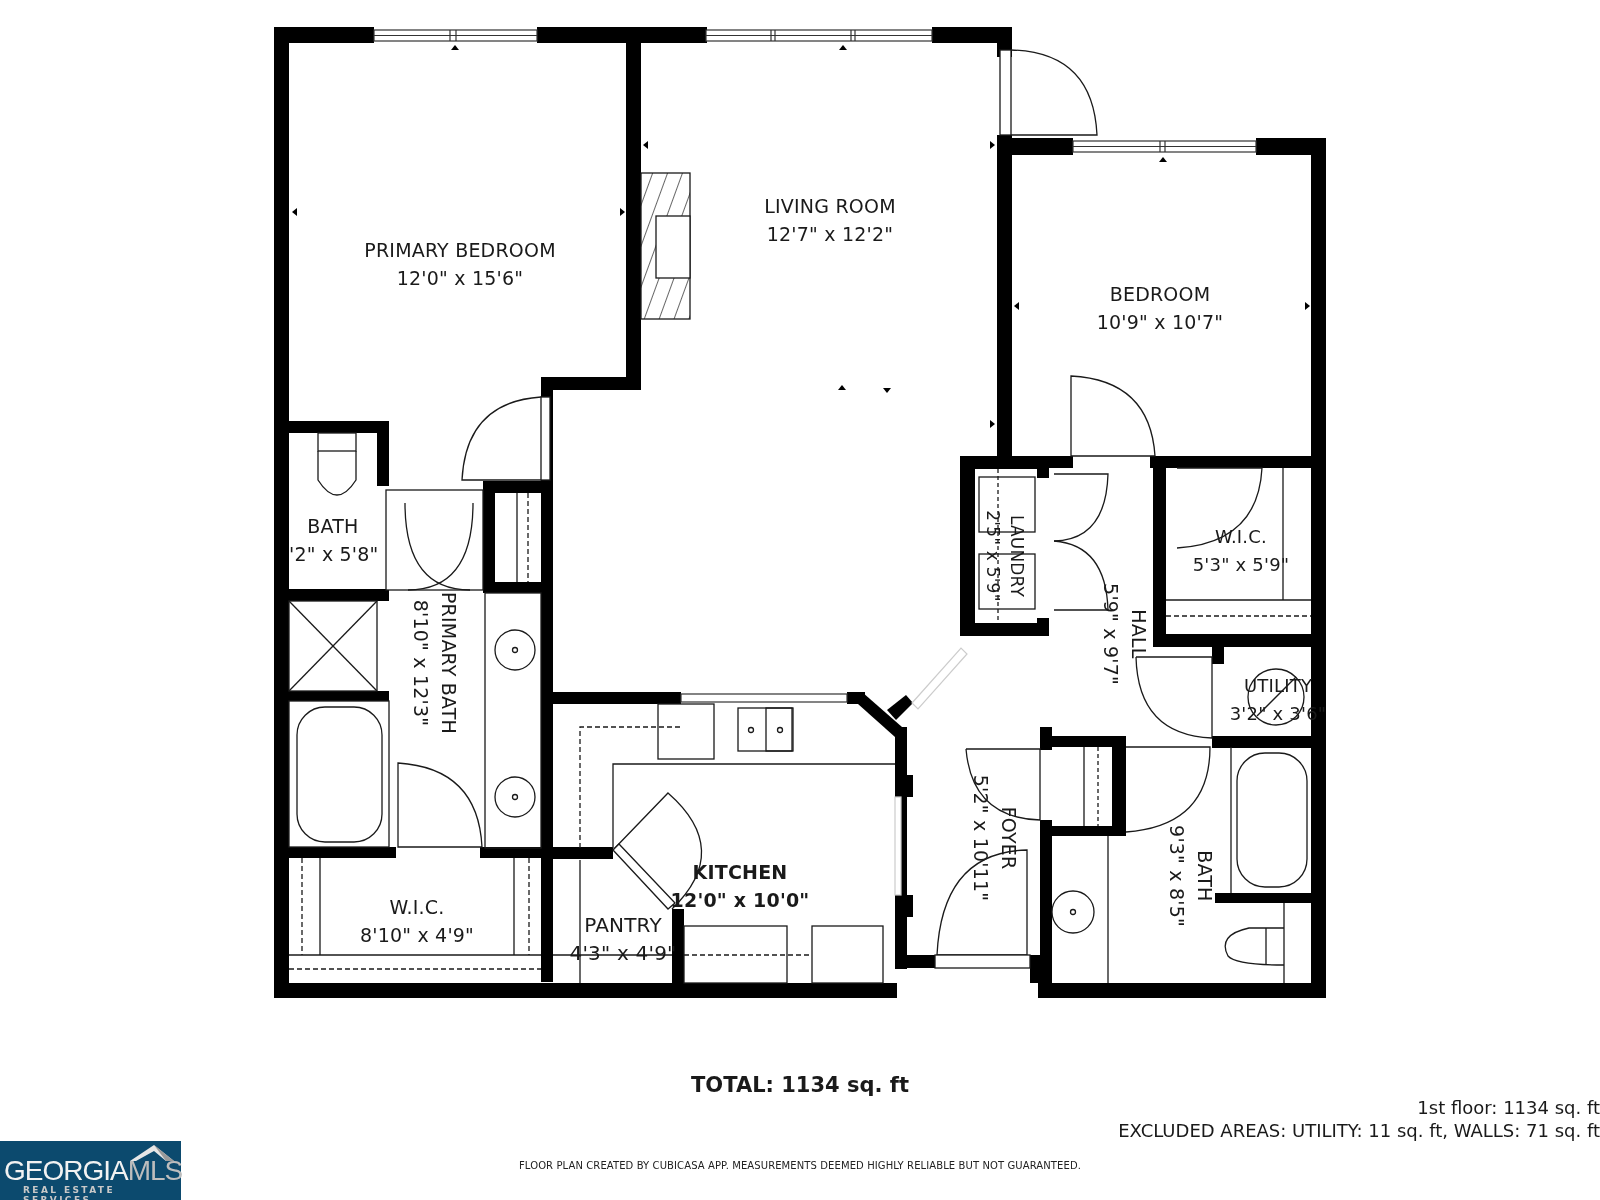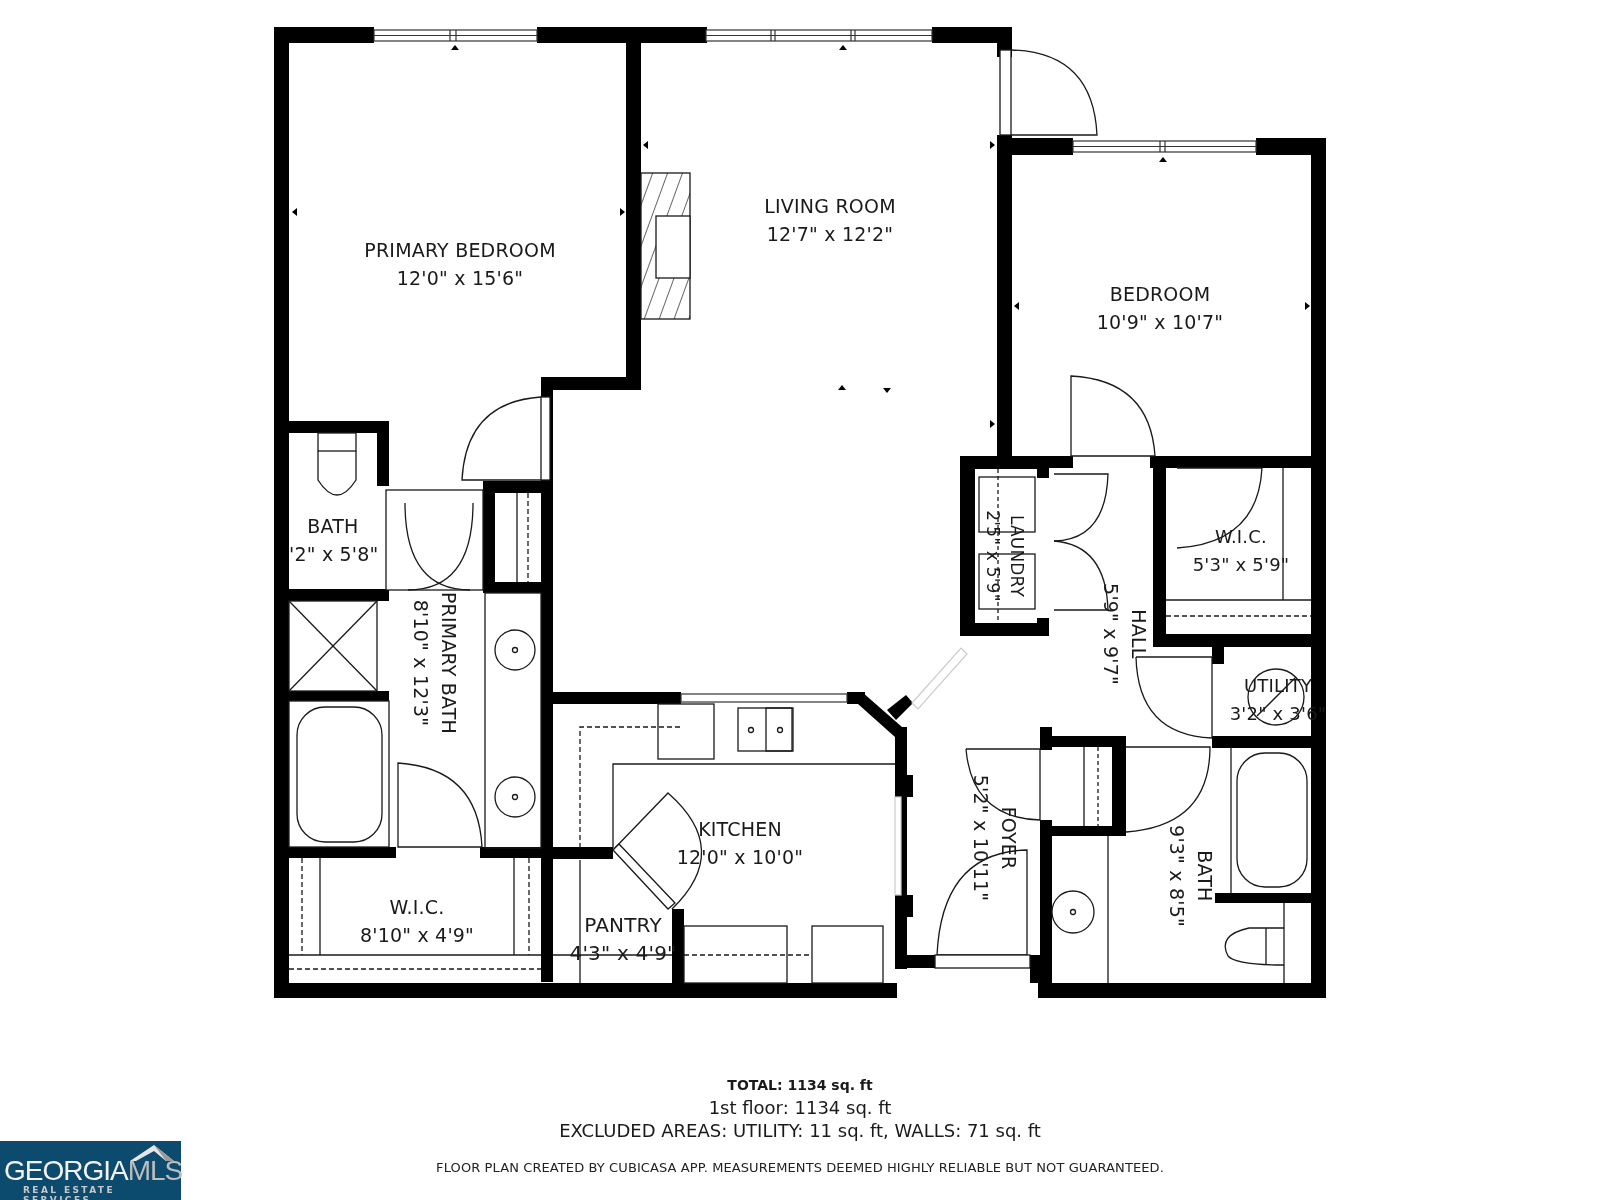--- a/index.html
+++ b/index.html
@@ -4,24 +4,24 @@
   <style>
     html, body { margin: 0; padding: 0; background: #ffffff; }
     body { width: 1600px; height: 1200px; position: relative; overflow: hidden;
            font-family: "DejaVu Sans", sans-serif; color: #1a1a1a; }
     #plan { position: absolute; left: 0; top: 0; width: 1600px; height: 1200px; }
     .room-label { position: absolute; text-align: center; font-size: 19px; line-height: 28px;
                   color: #1a1a1a; white-space: nowrap; letter-spacing: 0.2px; }
     .room-label .dim { display: block; }
     .vert { transform: rotate(90deg); transform-origin: center center; }
     .summary { position: absolute; left: 0; width: 1600px; text-align: center; top: 1074px; }
-    .summary .total { font-weight: bold; font-size: 14px; line-height: 22px; }
-    .summary .line { font-size: 18px; line-height: 23px; }
+    .summary .total { font-weight: bold; font-size: 21px; line-height: 22px; }
+    .summary .line { font-size: 18px; line-height: 23px; text-align: right; }
     .disclaimer { position: absolute; left: 0; width: 1600px; text-align: center; top: 1160px;
-                  font-size: 13px; letter-spacing: 0.1px; color: #222; }
+                  font-size: 10px; letter-spacing: 0.1px; color: #222; }
     .logo { position: absolute; left: 0; top: 1141px; width: 181px; height: 59px; background: #0c4a6e; }
     .logo .brand { position: absolute; left: 4px; top: 14px; font-size: 28px; letter-spacing: -1px;
                    color: #f2f2f2; font-family: "Liberation Sans", sans-serif; }
     .logo .brand .mls { color: #bdbdbd; }
     .logo .sub { position: absolute; left: 23px; top: 44px; font-size: 9px; letter-spacing: 2.4px;
                  color: #c8c8c8; font-weight: bold; font-family: "DejaVu Sans", sans-serif; }
     .logo .roof { position: absolute; left: 122px; top: 2px; }
   </style>
 </head>
 <body>
@@ -294,21 +294,21 @@
       <div class="room-label" style="left:1166px;top:523px;width:150px;font-size:18px;">
         <span>W.I.C.</span>
         <span class="dim">5'3" x 5'9"</span>
       </div>
 
       <div class="room-label" style="left:1218px;top:648px;width:120px;font-size:18px;margin-top:24px;">
         <span>UTILITY</span>
         <span class="dim">3'2" x 3'6"</span>
       </div>
 
-      <div class="room-label" style="left:650px;top:815px;width:180px;">
+      <div class="room-label" style="left:650px;top:858px;width:180px;font-weight:bold;">
         <span>KITCHEN</span>
         <span class="dim">12'0" x 10'0"</span>
       </div>
 
       <div class="room-label vert" style="left:920px;top:810px;width:150px;">
         <span>FOYER</span>
         <span class="dim">5'2" x 10'11"</span>
       </div>
 
       <div class="room-label vert" style="left:1126px;top:848px;width:130px;">

